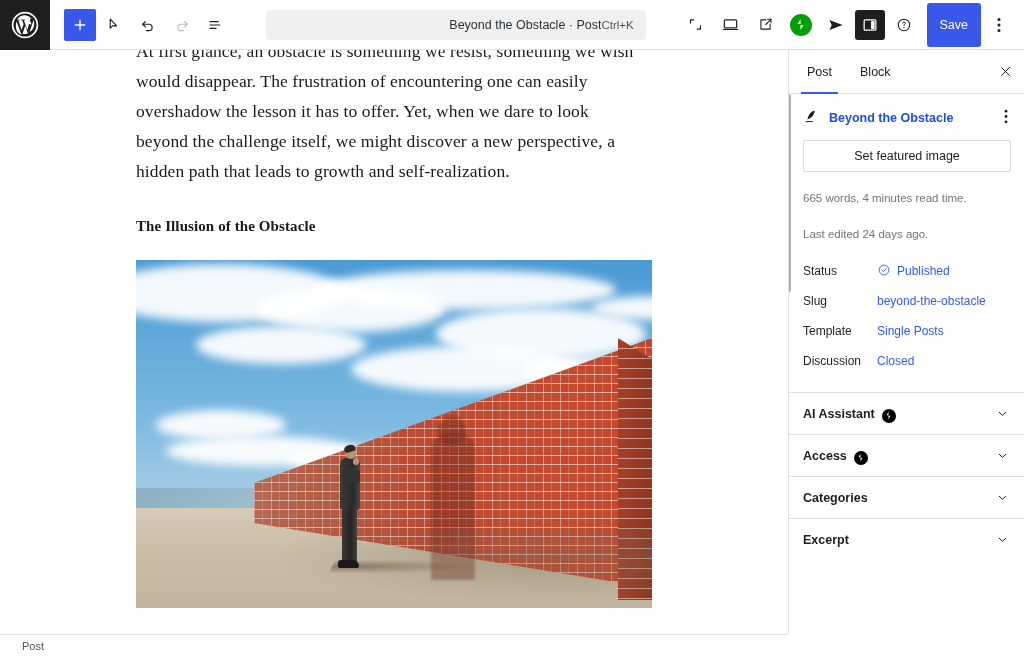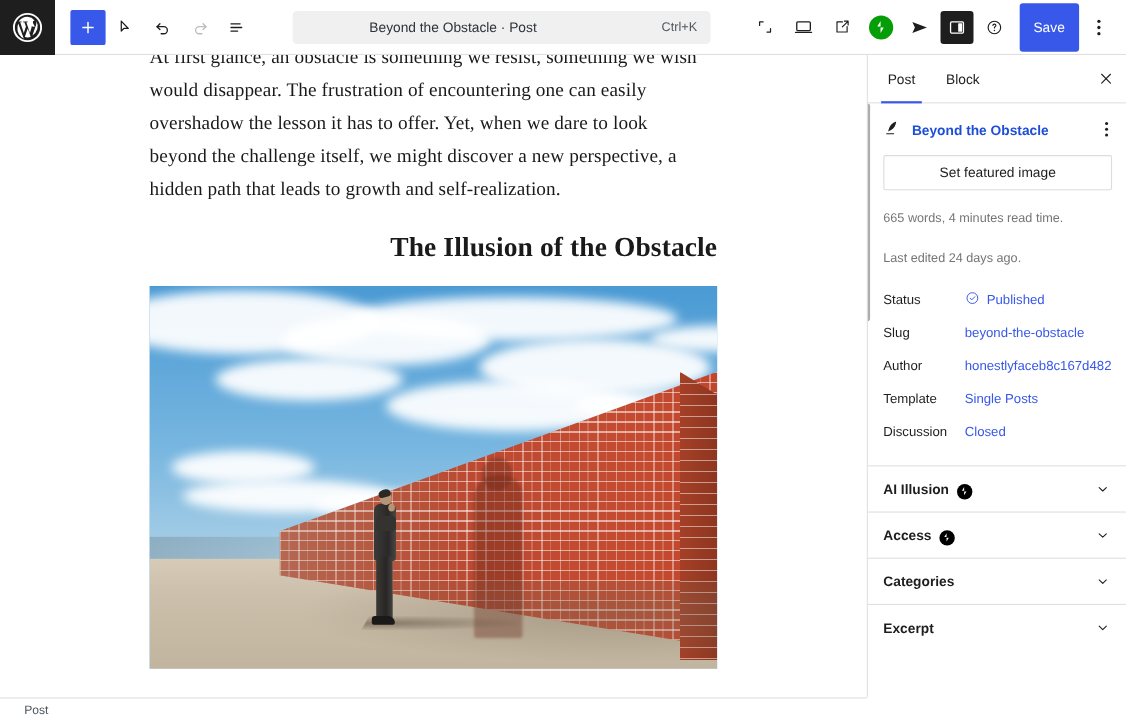--- a/index.html
+++ b/index.html
@@ -74,21 +74,21 @@
     height: 30px;
     background: #f0f0f0;
     border-radius: 4px;
     display: flex;
     align-items: center;
     position: relative;
     cursor: pointer;
   }
   .cmdbar .cb-title {
     flex: 1;
-    text-align: left;
+    text-align: right;
     font-size: 12.5px;
     color: #2c3338;
     padding-left: 70px;
     white-space: nowrap;
     overflow: hidden;
   }
   .cmdbar .cb-shortcut {
     font-size: 11.5px;
     color: #50575e;
     padding-right: 12px;
@@ -160,26 +160,25 @@
     font-family: "Liberation Serif", serif;
     color: #1a1a1a;
   }
   .doc p {
     font-size: 17.5px;
     line-height: 30px;
     margin: 0 15px 26px 0;
     letter-spacing: 0.1px;
   }
   .doc h2 {
-    font-size: 25px;
+    font-size: 15px;
     line-height: 28px;
     font-weight: bold;
     margin: 0 0 20px 0;
     letter-spacing: 0.1px;
-    text-align: right;
   }
   .doc .figure {
     width: 516px;
     height: 348px;
     margin: 0 0 22px 0;
     overflow: hidden;
     position: relative;
     background: #7fb3dd;
   }
 
@@ -769,41 +768,37 @@
             <span>Published</span>
           </span>
         </div>
 
 
         <div class="meta-item">
           <span class="meta-label">Slug</span>
           <span class="meta-value">beyond-the-obstacle</span>
         </div>
 
-        <div class="meta-item">
-          <span class="meta-label">Author</span>
-          <span class="meta-value">honestlyfaceb8c167d482</span>
-        </div>
 
         <div class="meta-item">
           <span class="meta-label">Template</span>
           <span class="meta-value">Single Posts</span>
         </div>
 
         <div class="meta-item">
           <span class="meta-label">Discussion</span>
           <span class="meta-value">Closed</span>
         </div>
       </div>
 
 
       <div class="panels">
 
         <div class="panel">
-          <span class="panel-title">AI Illusion</span>
+          <span class="panel-title">AI Assistant</span>
           <span class="jp-badge">
             <svg width="9" height="9" viewBox="0 0 24 24">
                 <path d="M12 2v9.2H6.6L12 2zm0 20v-9.2h5.4L12 22z" fill="#fff"></path>
               </svg>
           </span>
           <span class="panel-chevron">
             <svg width="15" height="15" viewBox="0 0 24 24" fill="none">
                 <path d="M6.8 10l5.2 5 5.2-5" stroke="currentColor" stroke-width="1.6" stroke-linecap="round" stroke-linejoin="round"></path>
               </svg>
           </span>

